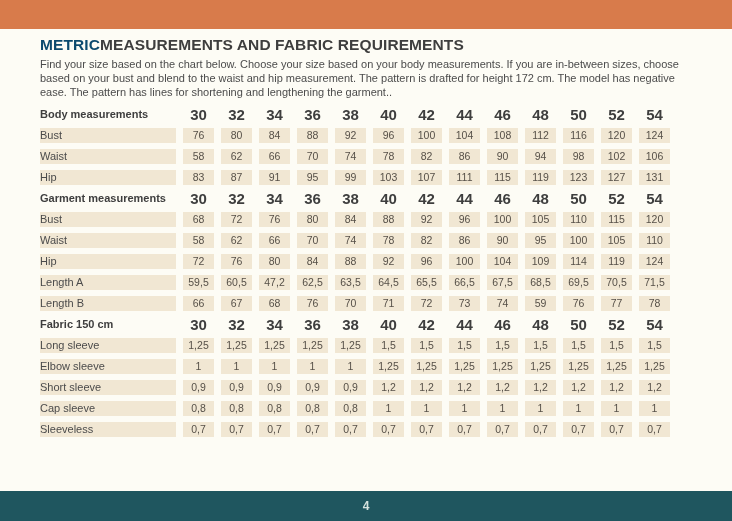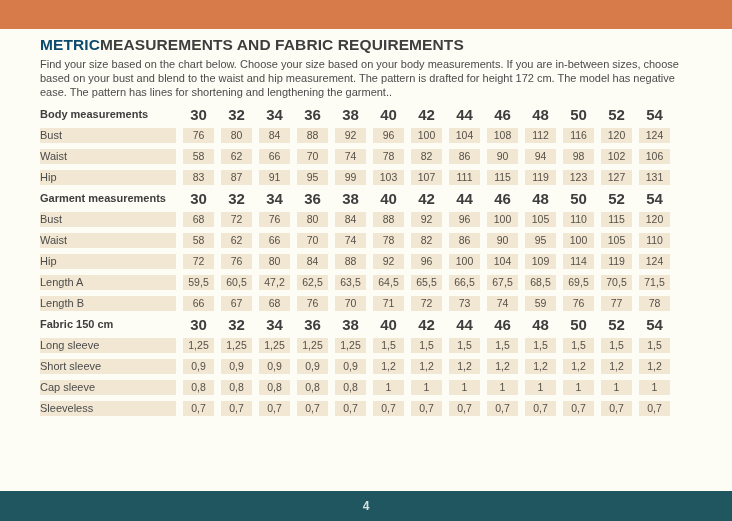--- a/index.html
+++ b/index.html
@@ -284,20 +284,36 @@
             <td class="num">1,5</td>
             <td class="num">1,5</td>
             <td class="num">1,5</td>
             <td class="num">1,5</td>
             <td class="num">1,5</td>
             <td class="num">1,5</td>
             <td class="num">1,5</td>
             <td class="num">1,5</td>
           </tr>
           <tr class="data-row">
+            <td class="label">Elbow sleeve</td>
+            <td class="num">1</td>
+            <td class="num">1</td>
+            <td class="num">1</td>
+            <td class="num">1</td>
+            <td class="num">1</td>
+            <td class="num">1,25</td>
+            <td class="num">1,25</td>
+            <td class="num">1,25</td>
+            <td class="num">1,25</td>
+            <td class="num">1,25</td>
+            <td class="num">1,25</td>
+            <td class="num">1,25</td>
+            <td class="num">1,25</td>
+          </tr>
+          <tr class="data-row">
             <td class="label">Short sleeve</td>
             <td class="num">0,9</td>
             <td class="num">0,9</td>
             <td class="num">0,9</td>
             <td class="num">0,9</td>
             <td class="num">0,9</td>
             <td class="num">1,2</td>
             <td class="num">1,2</td>
             <td class="num">1,2</td>
             <td class="num">1,2</td>

